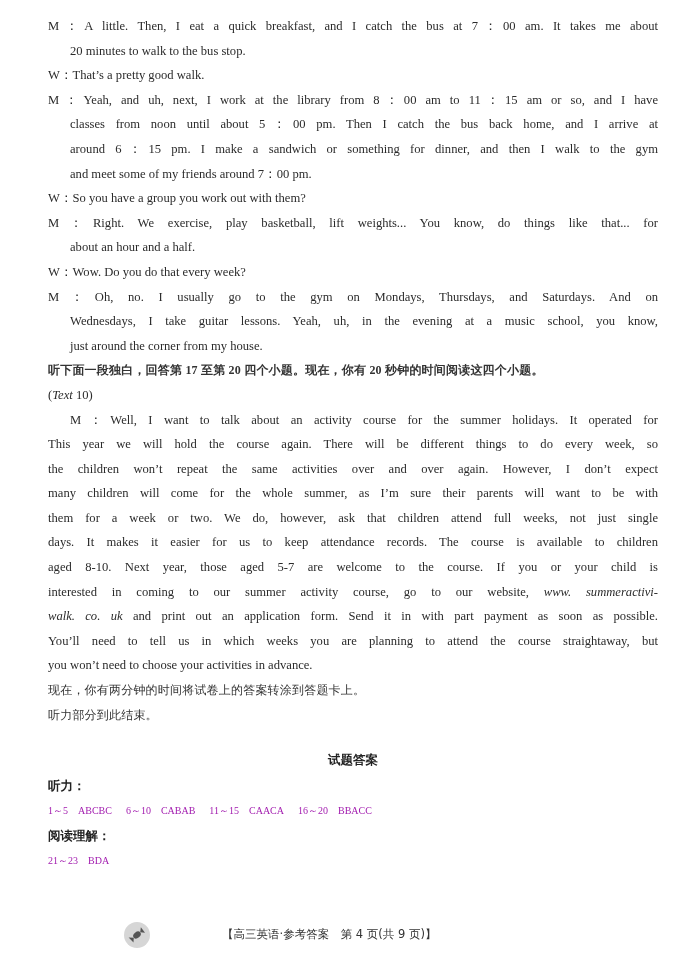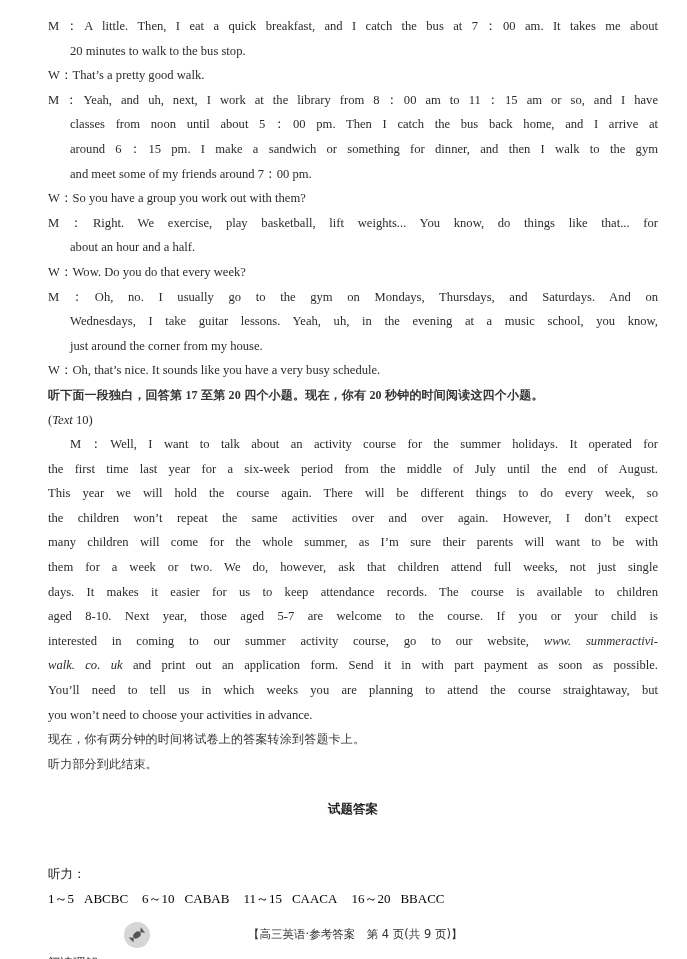--- a/index.html
+++ b/index.html
@@ -58,33 +58,32 @@
       font-family: "DejaVu Sans", "Liberation Sans", sans-serif;
       font-weight: bold;
       font-size: 12.5px;
       line-height: 26px;
       height: 26px;
       color: #222;
       margin-top: 20px;
     }
     .section-label {
       font-family: "DejaVu Sans", "Liberation Sans", sans-serif;
-      font-weight: normal;
+      font-weight: bold;
       font-size: 12.5px;
       line-height: 25px;
       height: 25px;
       color: #222;
-      margin-top: 39px;
     }
     .answers {
-      font-size: 13px;
+      font-size: 10px;
       line-height: 25px;
       height: 25px;
       white-space: pre;
-      color: #000000;
+      color: #a21caf;
     }
     .answers span.grp {
       margin-right: 14px;
     }
     .answers span.key {
       margin-left: 10px;
     }
     .footer {
       position: absolute;
       top: 922px;
@@ -101,21 +100,21 @@
       border-radius: 50%;
       background: #d6d6d6;
     }
     .footer-icon svg {
       width: 26px;
       height: 26px;
       display: block;
     }
     .footer-text {
       position: absolute;
-      left: 248px;
+      left: 222px;
       top: 5px;
       font-family: "DejaVu Sans", "Liberation Sans", sans-serif;
       font-size: 11.5px;
       color: #333;
       white-space: nowrap;
     }
   </style>
 </head>
 <body>
 
@@ -136,29 +135,27 @@
 
     <div class="line">M：Right. We exercise, play basketball, lift weights... You know, do things like that... for</div>
     <div class="line last indent">about an hour and a half.</div>
 
     <div class="line last">W：Wow. Do you do that every week?</div>
 
     <div class="line">M：Oh, no. I usually go to the gym on Mondays, Thursdays, and Saturdays. And on</div>
     <div class="line indent">Wednesdays, I take guitar lessons. Yeah, uh, in the evening at a music school, you know,</div>
     <div class="line last indent">just around the corner from my house.</div>
 
-    <div class="line last">W：Oh, that’s nice. It sounds like you have a very busy schedule.</div>
   </div>
 
   <div class="line cn">听下面一段独白，回答第 17 至第 20 四个小题。现在，你有 20 秒钟的时间阅读这四个小题。</div>
   <div class="line last"><span>(</span><span class="italic">Text</span><span> 10)</span></div>
 
   <div>
     <div class="line para-indent">M：Well, I want to talk about an activity course for the summer holidays. It operated for</div>
-    <div class="line">the first time last year for a six-week period from the middle of July until the end of August.</div>
     <div class="line">This year we will hold the course again. There will be different things to do every week, so</div>
     <div class="line">the children won’t repeat the same activities over and over again. However, I don’t expect</div>
     <div class="line">many children will come for the whole summer, as I’m sure their parents will want to be with</div>
     <div class="line">them for a week or two. We do, however, ask that children attend full weeks, not just single</div>
     <div class="line">days. It makes it easier for us to keep attendance records. The course is available to children</div>
     <div class="line">aged 8-10. Next year, those aged 5-7 are welcome to the course. If you or your child is</div>
     <div class="line"><span>interested in coming to our summer activity course, go to our website, </span><span class="italic">www. summeractivi-</span></div>
     <div class="line"><span class="italic">walk. co. uk</span> <span>and print out an application form. Send it in with part payment as soon as possible.</span></div>
     <div class="line">You’ll need to tell us in which weeks you are planning to attend the course straightaway, but</div>
     <div class="line last">you won’t need to choose your activities in advance.</div>

